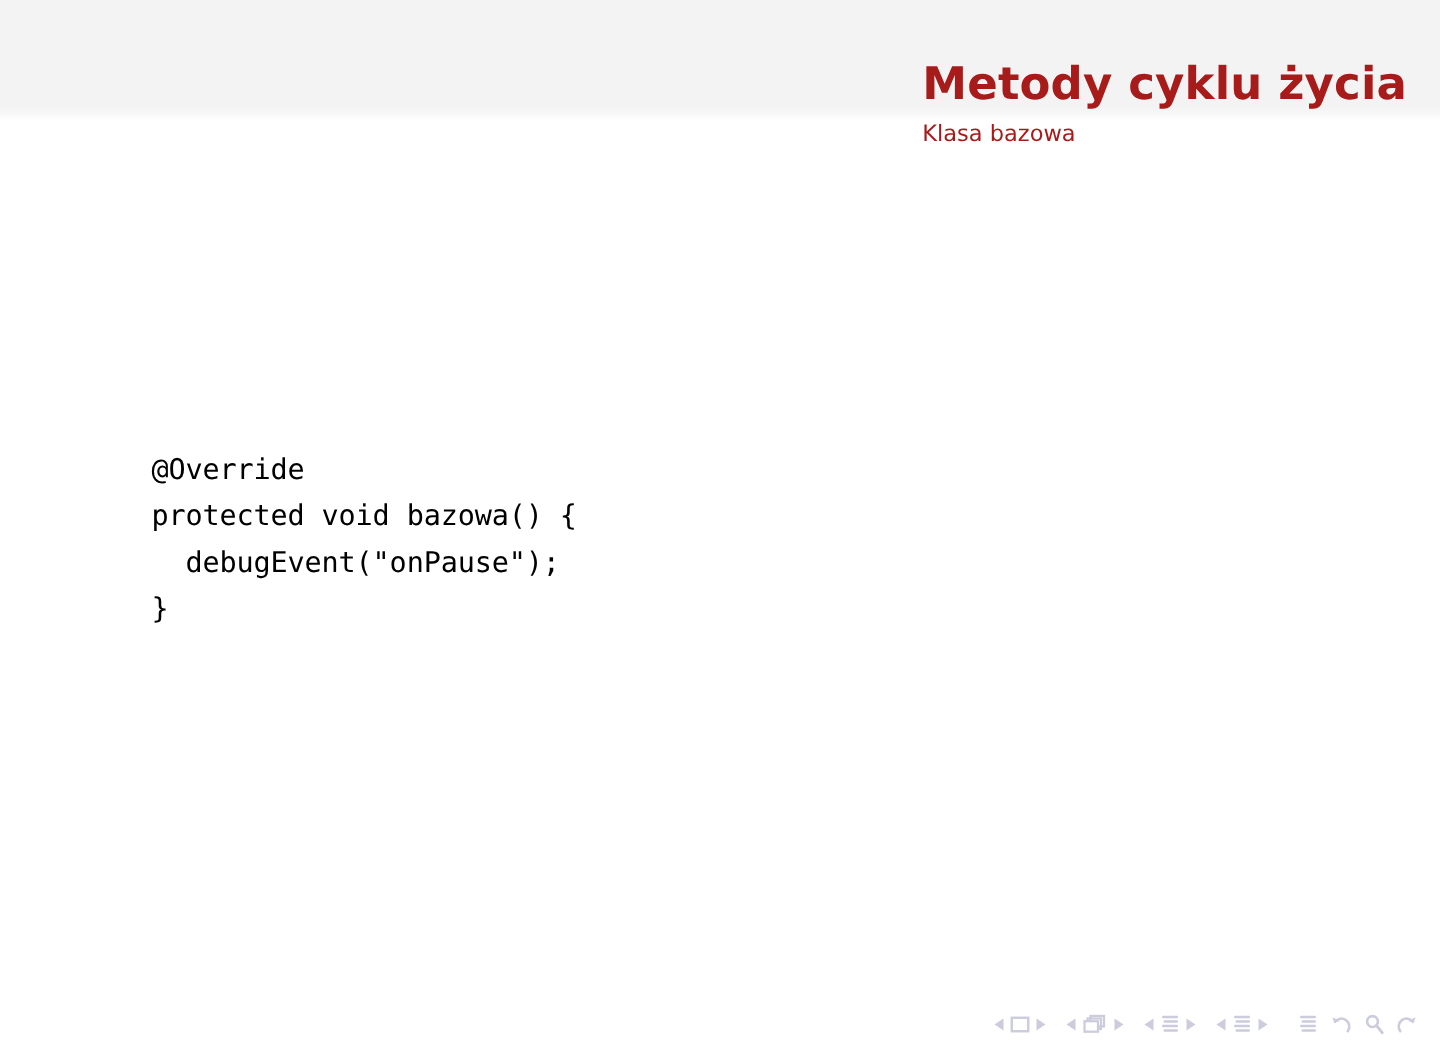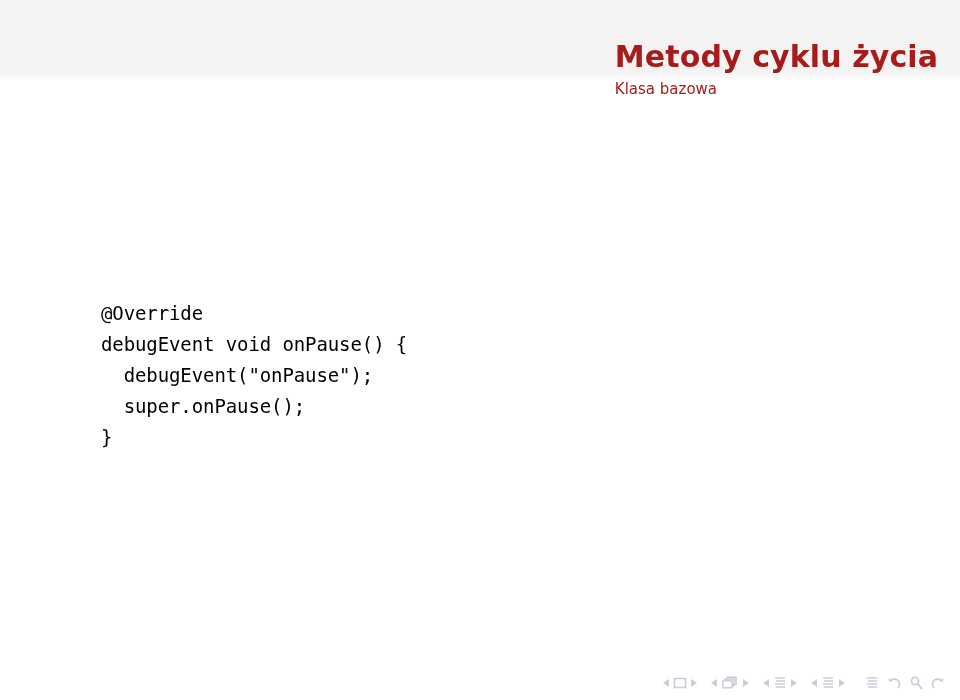--- a/index.html
+++ b/index.html
@@ -120,21 +120,21 @@
 <body>
 
 <div id="slide-header">
   <div id="header-titles">
     <div id="slide-title">Metody cyklu życia</div>
     <div id="slide-subtitle">Klasa bazowa</div>
   </div>
 </div>
 
 <div id="slide-body">
-  <pre id="code-block"><div class="code-line">@Override</div><div class="code-line">debugEvent void onPause() {</div><div class="code-line">  debugEvent("onPause");</div><div class="code-line">  super.onPause();</div><div class="code-line">}</div></pre>
+  <pre id="code-block"><div class="code-line">@Override</div><div class="code-line">protected void bazowa() {</div><div class="code-line">  debugEvent("onPause");</div><div class="code-line">}</div></pre>
 </div>
 
 <div id="nav-bar">
 
   <div class="nav-group">
     <span class="nav-tri left"></span>
     <span class="nav-icon">
       <svg width="14" height="12" viewBox="0 0 14 12">
         <rect x="1.5" y="1.5" width="11" height="9" fill="none" stroke="#ccccdd" stroke-width="1.6"></rect>
       </svg>

